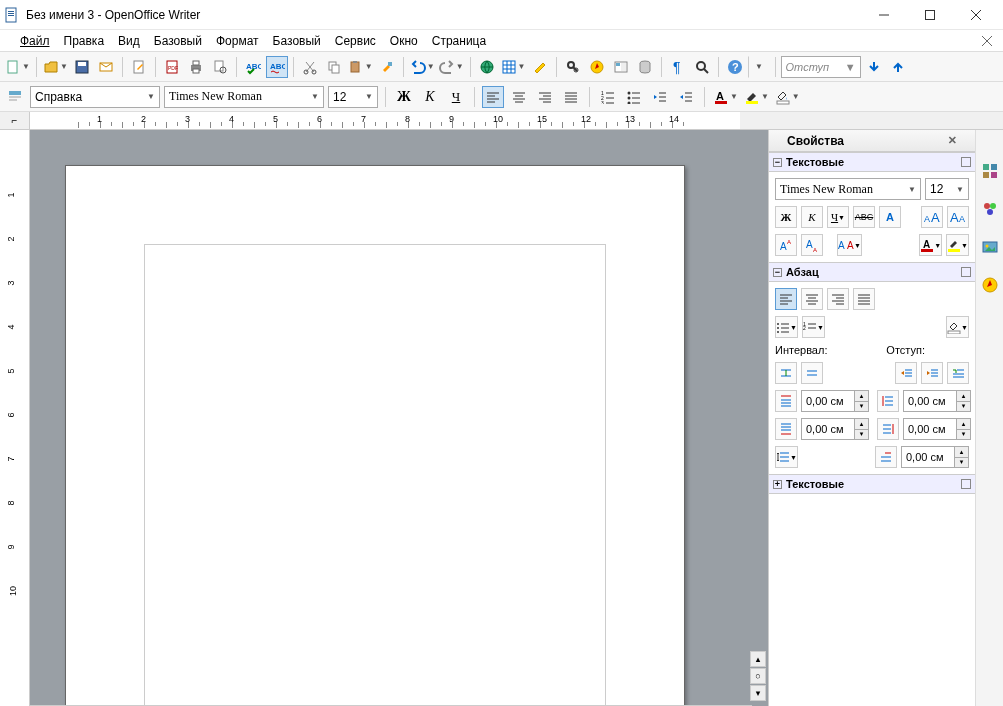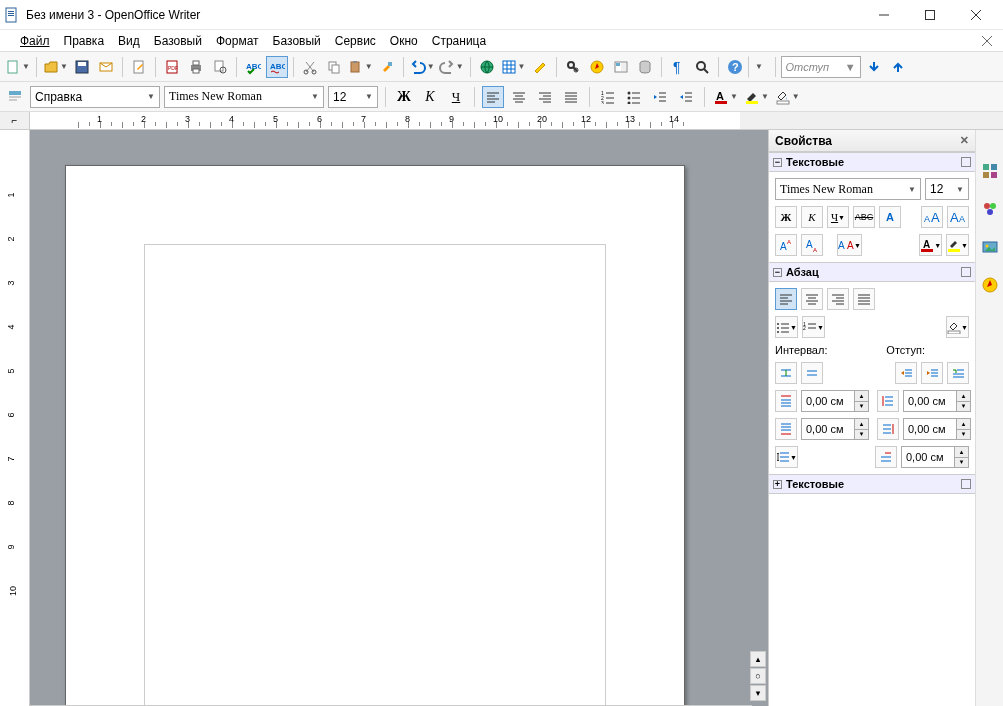--- a/index.html
+++ b/index.html
@@ -34,21 +34,21 @@
 .nav-buttons{position:absolute; right:2px; width:16px; display:flex; flex-direction:column; gap:1px;}
 .nav-buttons.bottom{bottom:20px;}
 .nav-btn{width:16px;height:16px; background:#eee; border:1px solid #ccc; display:flex;align-items:center;justify-content:center; font-size:9px;}
 .scrollbar-h{position:absolute;bottom:0;left:0;right:16px;height:16px;background:#f0f0f0;border-top:1px solid #ccc; display:flex;align-items:center;}
 .scrollbar-h .arrow{width:16px;height:16px;background:#e0e0e0;display:flex;align-items:center;justify-content:center;font-size:8px;}
 .scrollbar-h .track{flex:1;height:16px;position:relative;}
 .sidebar{width:235px; background:#fff; border-left:1px solid #ccc; display:flex;}
 .sidebar-content{flex:1; overflow:hidden;}
 .sidebar-tabs{width:28px; background:#f4f4f4; border-left:1px solid #ddd; display:flex; flex-direction:column; align-items:center; padding-top:30px; gap:16px;}
 .sidebar-tab{width:22px;height:22px;display:flex;align-items:center;justify-content:center;}
-.panel-header{height:22px; background:linear-gradient(#f8f8f8,#eaeaea); border-bottom:1px solid #ccc; display:flex;align-items:center; padding:0 6px; font-weight:bold; font-size:12px;}
+.panel-header{height:22px; background:linear-gradient(#f8f8f8,#eaeaea); border-bottom:1px solid #ccc; display:flex;align-items:center; padding:0 18px; font-weight:bold; font-size:12px;}
 .panel-header .close{margin-left:auto; font-size:11px; color:#666;}
 .section-header{height:20px; background:#eef; border-bottom:1px solid #ccc; border-top:1px solid #ccc; display:flex;align-items:center; padding:0 4px; font-weight:bold; font-size:11px; gap:4px;}
 .section-header .sq{margin-left:auto; width:10px;height:10px;border:1px solid #888;}
 .section-header .toggle{width:9px;height:9px;border:1px solid #888;display:flex;align-items:center;justify-content:center;font-size:9px;line-height:1;}
 .section-body{padding:6px; display:flex; flex-direction:column; gap:6px;}
 .prop-row{display:flex; gap:4px; align-items:center;}
 .prop-btn{min-width:22px;height:22px;border:1px solid #ccc;background:#fafafa;display:flex;align-items:center;justify-content:center;font-size:11px;}
 .prop-btn.active{border:1px solid #5a9bd5; background:#d0e4f5;}
 .spinner{display:flex; height:22px; border:1px solid #aaa;}
 .spinner input{border:none;width:52px;padding:0 4px;font-size:11px;}
@@ -476,21 +476,21 @@
       <div class="num" style="left: 419px;">9</div>
       <div class="tick" style="left: 400px; height: 6px; top: 10px;"></div>
       <div class="tick" style="left: 411px; height: 4px; top: 10px;"></div>
       <div class="tick" style="left: 422px; height: 6px; top: 10px;"></div>
       <div class="tick" style="left: 433px; height: 4px; top: 10px;"></div>
       <div class="num" style="left: 463px;">10</div>
       <div class="tick" style="left: 444px; height: 6px; top: 10px;"></div>
       <div class="tick" style="left: 455px; height: 4px; top: 10px;"></div>
       <div class="tick" style="left: 466px; height: 6px; top: 10px;"></div>
       <div class="tick" style="left: 477px; height: 4px; top: 10px;"></div>
-      <div class="num" style="left: 507px;">20</div>
+      <div class="num" style="left: 507px;">15</div>
       <div class="tick" style="left: 488px; height: 6px; top: 10px;"></div>
       <div class="tick" style="left: 499px; height: 4px; top: 10px;"></div>
       <div class="tick" style="left: 510px; height: 6px; top: 10px;"></div>
       <div class="tick" style="left: 521px; height: 4px; top: 10px;"></div>
       <div class="num" style="left: 551px;">12</div>
       <div class="tick" style="left: 532px; height: 6px; top: 10px;"></div>
       <div class="tick" style="left: 543px; height: 4px; top: 10px;"></div>
       <div class="tick" style="left: 554px; height: 6px; top: 10px;"></div>
       <div class="tick" style="left: 565px; height: 4px; top: 10px;"></div>
       <div class="num" style="left: 595px;">13</div>

